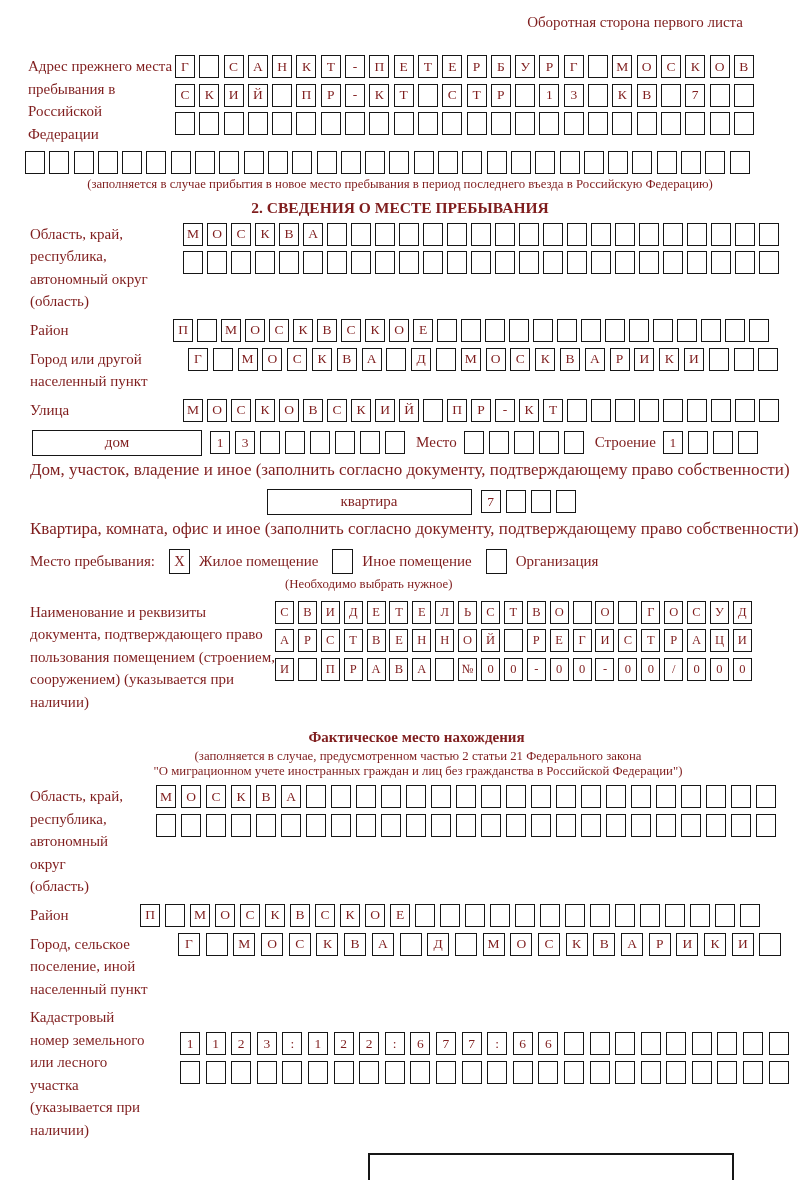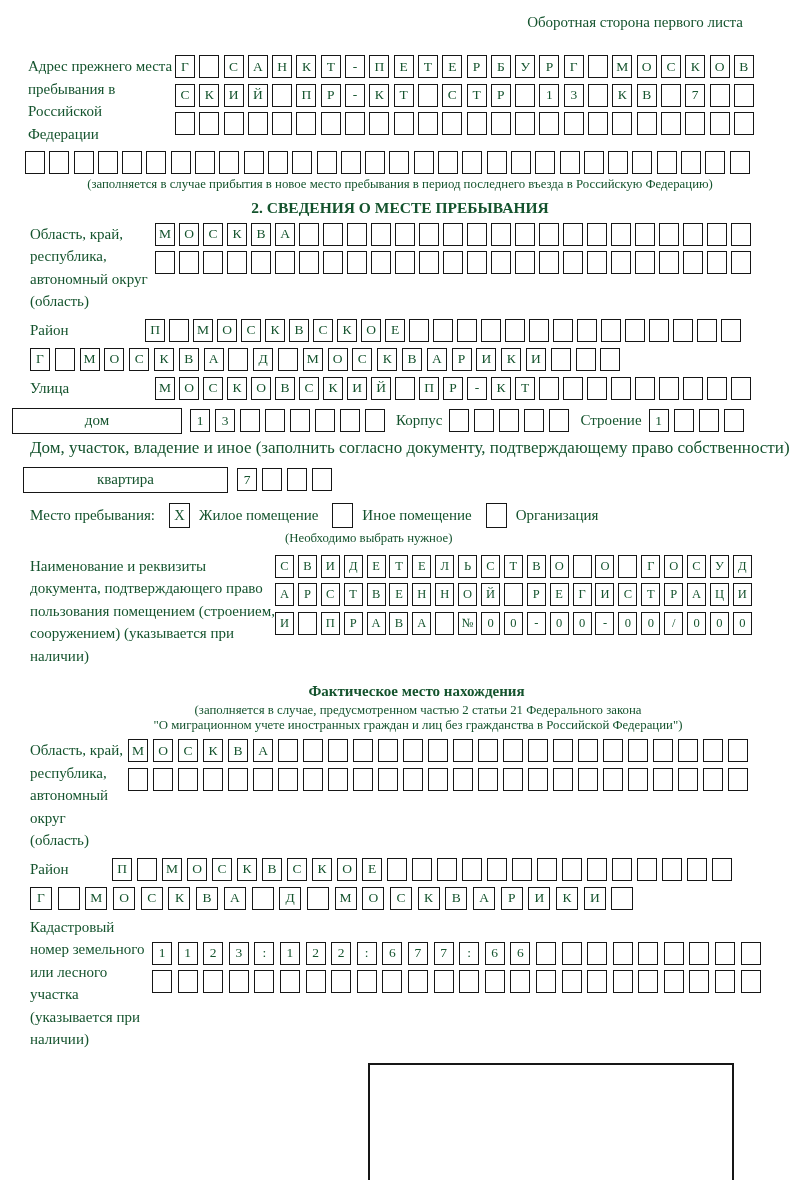--- a/index.html
+++ b/index.html
@@ -1,18 +1,18 @@
 <!DOCTYPE html>
 <html><head>
 <meta charset="utf-8">
 <style>
   html,body{margin:0;padding:0;background:#fff;}
   .page{
     width:800px;height:1180px;box-sizing:border-box;position:relative;
-    background:#fff;color:#14532d;
+    background:#fff;color:#7f1d1d;
     font-family:"Liberation Serif","DejaVu Serif",serif;
     padding-top:14px;overflow:hidden;
   }
   .hdr{ text-align:right;padding-right:57px;font-size:15px; }
 
   
   .cells{display:flex;align-items:flex-start;}
   .cell{
     box-sizing:border-box;flex:0 0 auto;
     width:20px;height:23px;border:1.6px solid #161616;
@@ -35,34 +35,34 @@
 
   .blockA{margin:24px 0 0 28px;}
   .blockA .lbl{width:147px;}
   .rowFull{margin:0 0 0 25px;}
   .caption{font-size:12.8px;text-align:center;margin-top:3px;}
   .caption-left{font-size:17px;margin:4px 0 0 30px;}
 
   .secTitle{text-align:center;font-weight:bold;font-size:15.5px;margin-top:7px;}
   .factTitle{text-align:center;font-weight:bold;font-size:15px;margin-top:16px;padding-left:33px;}
 
-  .frow{display:flex;margin:6px 0 0 30px;}
+  .frow{display:flex;margin:6px 0 0 30px;gap:28px;}
   .w125{width:125px;} .w115{width:115px;} .w130{width:130px;}
   .w98{width:98px;} .w82{width:82px;} .w120{width:120px;} .w122{width:122px;}
   .w245{width:245px;}
 
-  .domline{display:flex;align-items:center;margin:8px 0 0 12px;}
+  .domline{display:flex;align-items:center;margin:8px 0 0 32px;}
   .wbox{
     box-sizing:border-box;border:1.8px solid #161616;height:26px;
     display:flex;align-items:center;justify-content:center;font-size:15px;background:#fff;
   }
   .wbox.dom{width:170px;margin-right:8px;}
   .wbox.kv{width:205px;margin-right:9px;}
   .inl{font-size:15px;margin:0 7px 0 6px;white-space:nowrap;}
-  .kvline{display:flex;align-items:center;margin:9px 0 0 23px;}
+  .kvline{display:flex;align-items:center;margin:9px 0 0 47px;justify-content:center;}
 
   .mestoline{display:flex;align-items:center;margin:10px 8px 0 30px;font-size:15px;}
   .cb{
     box-sizing:border-box;width:21px;height:25px;border:1.7px solid #161616;
     display:inline-flex;align-items:center;justify-content:center;
     font-size:14.5px;margin:0 9px 0 14px;background:#fff;flex:0 0 auto;
   }
   .mnote{font-size:12.8px;margin:3px 0 0 285px;}
 
   .docblock{display:flex;margin:9px 0 0 30px;}
@@ -284,20 +284,21 @@
         <div class="cell"></div>
         <div class="cell"></div>
         <div class="cell"></div>
         <div class="cell"></div>
         <div class="cell"></div>
         <div class="cell"></div>
       </div>
   </div>
 
   <div class="frow">
+    <div class="lbl w130">Город или другой населенный пункт</div>
     <div class="cells gd">
         <div class="cell">Г</div>
         <div class="cell"></div>
         <div class="cell">М</div>
         <div class="cell">О</div>
         <div class="cell">С</div>
         <div class="cell">К</div>
         <div class="cell">В</div>
         <div class="cell">А</div>
         <div class="cell"></div>
@@ -355,21 +356,21 @@
     <div class="cells gi">
         <div class="cell">1</div>
         <div class="cell">3</div>
         <div class="cell"></div>
         <div class="cell"></div>
         <div class="cell"></div>
         <div class="cell"></div>
         <div class="cell"></div>
         <div class="cell"></div>
       </div>
-    <span class="inl">Корпус</span>
+    <span class="inl">Место</span>
     <div class="cells gi">
         <div class="cell"></div>
         <div class="cell"></div>
         <div class="cell"></div>
         <div class="cell"></div>
         <div class="cell"></div>
       </div>
     <span class="inl">Строение</span>
     <div class="cells gi">
         <div class="cell">1</div>
@@ -382,20 +383,21 @@
 
   <div class="kvline">
     <div class="wbox kv">квартира</div>
     <div class="cells gi">
         <div class="cell">7</div>
         <div class="cell"></div>
         <div class="cell"></div>
         <div class="cell"></div>
       </div>
   </div>
+  <div class="caption-left">Квартира, комната, офис и иное (заполнить согласно документу, подтверждающему право собственности)</div>
 
   <div class="mestoline">
     <span>Место пребывания:</span>
     <span class="cb">X</span>
     <span>Жилое помещение</span>
     <span class="cb"></span>
     <span>Иное помещение</span>
     <span class="cb"></span>
     <span>Организация</span>
   </div>
@@ -565,20 +567,21 @@
         <div class="cell"></div>
         <div class="cell"></div>
         <div class="cell"></div>
         <div class="cell"></div>
         <div class="cell"></div>
         <div class="cell"></div>
       </div>
   </div>
 
   <div class="frow">
+    <div class="lbl w120">Город, сельское поселение, иной населенный пункт</div>
     <div class="cells gg">
         <div class="cell">Г</div>
         <div class="cell"></div>
         <div class="cell">М</div>
         <div class="cell">О</div>
         <div class="cell">С</div>
         <div class="cell">К</div>
         <div class="cell">В</div>
         <div class="cell">А</div>
         <div class="cell"></div>

